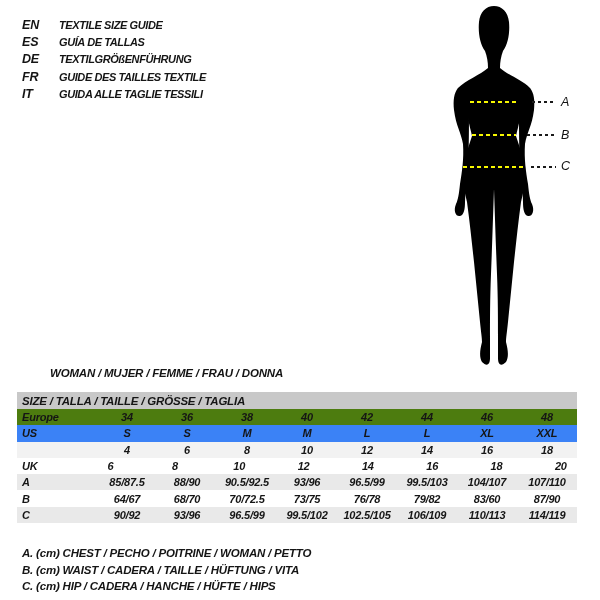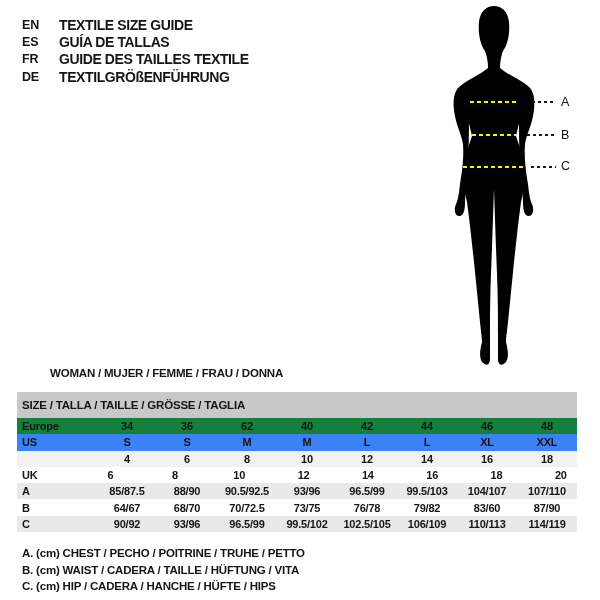--- a/index.html
+++ b/index.html
@@ -1,26 +1,26 @@
 <!DOCTYPE html>
 <html><head>
 <meta charset="utf-8">
 <style>
   html,body { margin:0; padding:0; }
   body {
     width:600px; height:600px; background:#ffffff; position:relative;
     font-family:"Liberation Sans", sans-serif; color:#151515; overflow:hidden;
   }
-  .page { position:absolute; left:0; top:0; width:600px; height:600px; }
+  .page { position:absolute; left:0; top:0; width:600px; height:600px;font-style:italic; }
 
   
   .lang-block { position:absolute; left:22px; top:16px; }
   .lang-row { display:flex; height:17.3px; align-items:center; }
   .lang-code { width:37px; font-weight:bold; font-size:12.5px; letter-spacing:-0.2px; }
-  .lang-text { font-weight:bold; font-size:14px; letter-spacing:-0.4px; white-space:nowrap; }
+  .lang-text { font-weight:bold; font-size:11px; letter-spacing:-0.4px; white-space:nowrap; }
 
   
   .figure-area { position:absolute; left:0; top:0; width:600px; height:380px; }
   .figure-svg { position:absolute; left:428px; top:4px; width:150px; height:366px; }
   .measure-dash { position:absolute; height:2px;
     background:repeating-linear-gradient(90deg,#f7f700 0 4px, rgba(0,0,0,0) 4px 7px); }
   .leader-dash { position:absolute; height:2px;
     background:repeating-linear-gradient(90deg,#1a1a1a 0 3px, rgba(0,0,0,0) 3px 6px); }
   .marker-letter { position:absolute; font-size:12.5px; font-weight:400; color:#111; }
   .m-a-yellow { left:470px; top:101px; width:48px; }
@@ -32,21 +32,21 @@
   .m-a-label { left:561px; top:95px; }
   .m-b-label { left:561px; top:128px; }
   .m-c-label { left:561px; top:159px; }
 
   
   .woman-title { position:absolute; left:22px; top:367px; font-size:11.5px;
     font-weight:bold; letter-spacing:-0.2px; white-space:nowrap;margin-left:28px; }
 
   
   .size-table { position:absolute; left:17px; top:392px; width:560px; }
-  .size-table-head { height:26px; display:flex; align-items:center; padding-left:5px;
+  .size-table-head { height:17px; display:flex; align-items:center; padding-left:5px;
     box-sizing:border-box; font-size:11.5px; font-weight:bold; letter-spacing:-0.2px; }
   .size-row { height:16.3px; display:flex; align-items:center; font-size:11px;
     font-weight:bold; letter-spacing:-0.2px; }
   .row-label { width:80px; padding-left:5px; box-sizing:border-box; }
   .size-cell { width:60px; text-align:center; }
 
   
   .legend-block { position:absolute; left:22px; top:545px; }
   .legend-line { height:16.5px; display:flex; align-items:center; font-size:11.5px;
     font-weight:bold; letter-spacing:-0.2px; white-space:nowrap; }
@@ -59,26 +59,30 @@
   <div class="lang-block">
       <div class="lang-row">
       <span class="lang-code">EN</span>
       <span class="lang-text">TEXTILE SIZE GUIDE</span>
     </div>
       <div class="lang-row">
       <span class="lang-code">ES</span>
       <span class="lang-text">GUÍA DE TALLAS</span>
     </div>
       <div class="lang-row">
+      <span class="lang-code">DE</span>
+      <span class="lang-text">TEXTILGRÖßENFÜHRUNG</span>
+    </div>
+      <div class="lang-row">
       <span class="lang-code">FR</span>
       <span class="lang-text">GUIDE DES TAILLES TEXTILE</span>
     </div>
       <div class="lang-row">
-      <span class="lang-code">DE</span>
-      <span class="lang-text">TEXTILGRÖßENFÜHRUNG</span>
+      <span class="lang-code">IT</span>
+      <span class="lang-text">GUIDA ALLE TAGLIE TESSILI</span>
     </div>
     </div>
 
   <div class="figure-area">
     <svg class="figure-svg" viewBox="0 0 150 366" xmlns="http://www.w3.org/2000/svg">
 
       <path fill="#000000" d="M66,2
         C74,2 80,8 81,18 C82,29 80,40 75,47 C73,52 72,58 72,64
         C80,71 94,76 102,84 C103,87 98,91 95,96 C92,101 92,107 92,113
         C91,121 89,127 88,132 C91,142 95,151 97,162
@@ -122,25 +126,25 @@
     <span class="marker-letter m-a-label">A</span>
     <span class="marker-letter m-b-label">B</span>
     <span class="marker-letter m-c-label">C</span>
   </div>
 
   <div class="woman-title">WOMAN / MUJER / FEMME / FRAU / DONNA</div>
 
   <div class="size-table">
     <div class="size-table-head" style="background: rgb(200, 200, 200);">SIZE / TALLA / TAILLE / GRÖSSE / TAGLIA</div>
     <div>
-        <div class="size-row" style="background: #15803d;">
+        <div class="size-row" style="background: #4d7c0f;">
       <span class="row-label">Europe</span>
     <span class="size-cell">34</span>
           <span class="size-cell">36</span>
-          <span class="size-cell">62</span>
+          <span class="size-cell">38</span>
           <span class="size-cell">40</span>
           <span class="size-cell">42</span>
           <span class="size-cell">44</span>
           <span class="size-cell">46</span>
           <span class="size-cell">48</span>
         </div>
         <div class="size-row" style="background: #3b82f6;">
       <span class="row-label">US</span>
     <span class="size-cell">S</span>
           <span class="size-cell">S</span>
@@ -203,18 +207,18 @@
           <span class="size-cell">99.5/102</span>
           <span class="size-cell">102.5/105</span>
           <span class="size-cell">106/109</span>
           <span class="size-cell">110/113</span>
           <span class="size-cell">114/119</span>
         </div>
       </div>
   </div>
 
   <div class="legend-block">
-      <div class="legend-line">A. (cm) CHEST / PECHO / POITRINE / TRUHE / PETTO</div>
+      <div class="legend-line">A. (cm) CHEST / PECHO / POITRINE / WOMAN / PETTO</div>
       <div class="legend-line">B. (cm) WAIST / CADERA / TAILLE / HÜFTUNG / VITA</div>
       <div class="legend-line">C. (cm) HIP / CADERA / HANCHE / HÜFTE / HIPS</div>
     </div>
 
 </div>
 
 </body></html>

